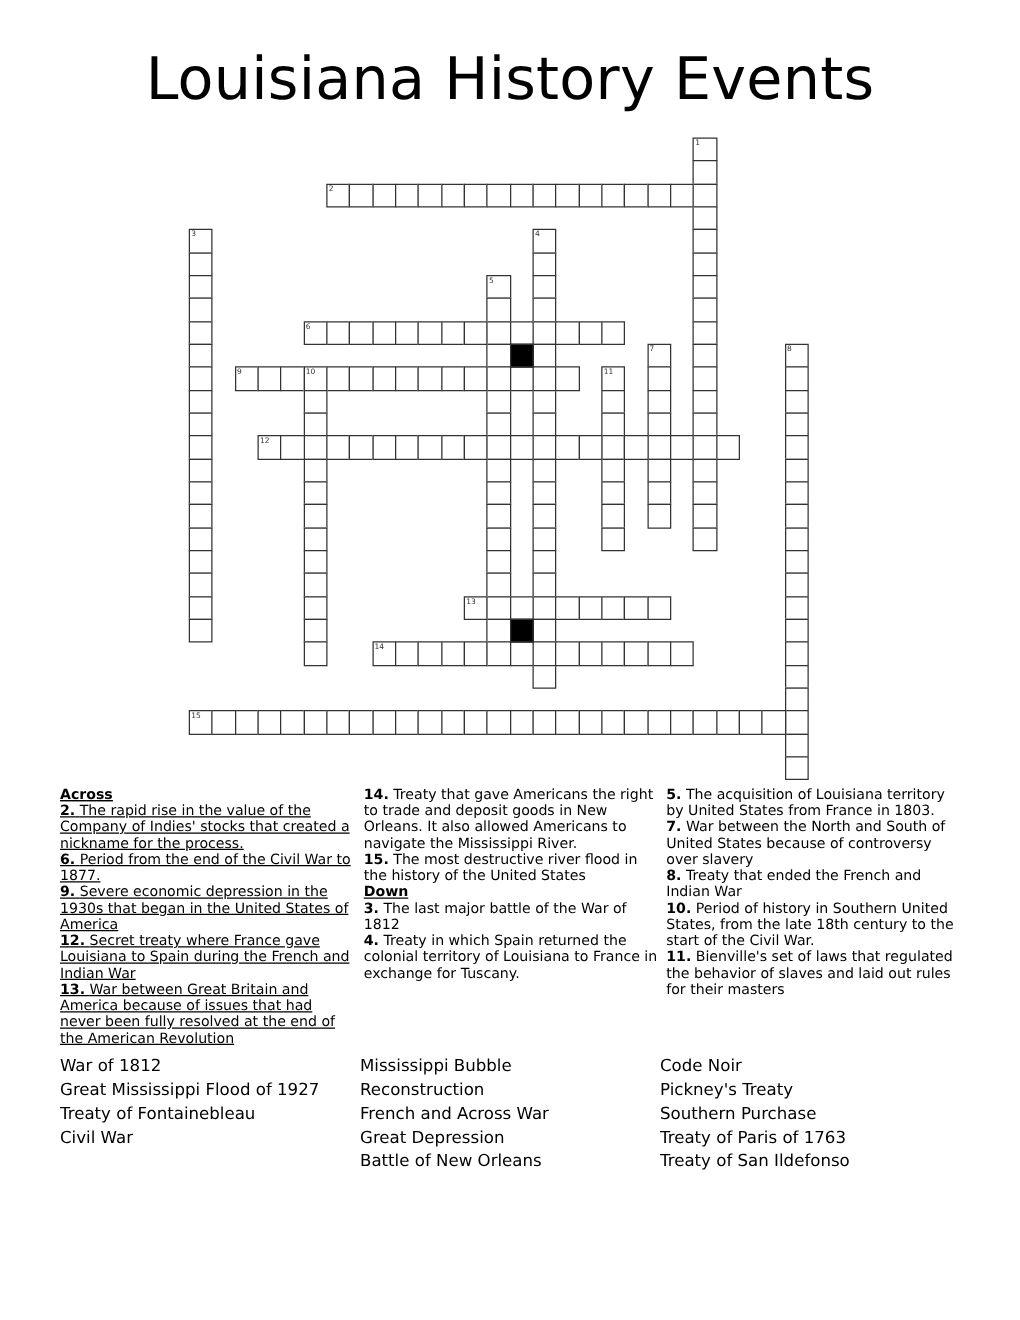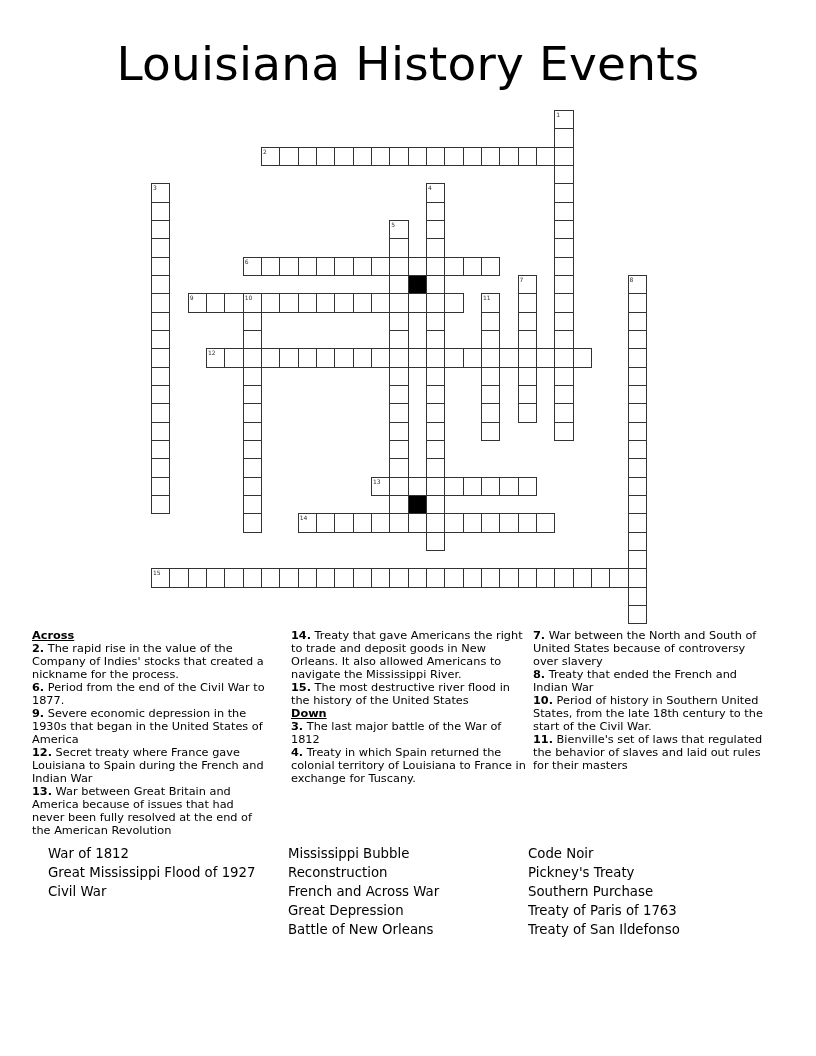--- a/index.html
+++ b/index.html
@@ -278,48 +278,50 @@
     <div class="cell" style="left: 535.93px; top: 568.25px;"></div>
     <div class="cell" style="left: 554.26px; top: 568.25px;"></div>
     <div class="cell" style="left: 572.59px; top: 568.25px;"></div>
     <div class="cell" style="left: 590.92px; top: 568.25px;"></div>
     <div class="cell" style="left: 609.25px; top: 568.25px;"></div>
     <div class="cell black" style="left: 407.62px; top: 274.97px;"></div>
     <div class="cell black" style="left: 407.62px; top: 494.93px;"></div>
   </div>
 
 <div class="clues">
-  <div class="col" style="left:32px;">
+  <div class="col" style="left:48px;text-decoration:underline;">
     <div class="head">Across</div>
     <div class="clue"><b>2.</b> <span>The rapid rise in the value of the Company of Indies' stocks that created a nickname for the process.</span></div>
     <div class="clue"><b>6.</b> <span>Period from the end of the Civil War to 1877.</span></div>
     <div class="clue"><b>9.</b> <span>Severe economic depression in the 1930s that began in the United States of America</span></div>
     <div class="clue"><b>12.</b> <span>Secret treaty where France gave Louisiana to Spain during the French and Indian War</span></div>
     <div class="clue"><b>13.</b> <span>War between Great Britain and America because of issues that had never been fully resolved at the end of the American Revolution</span></div>
   </div>
   <div class="col" style="left:291px;">
     <div class="clue"><b>14.</b> <span>Treaty that gave Americans the right to trade and deposit goods in New Orleans. It also allowed Americans to navigate the Mississippi River.</span></div>
     <div class="clue"><b>15.</b> <span>The most destructive river flood in the history of the United States</span></div>
     <div class="head">Down</div>
     <div class="clue"><b>3.</b> <span>The last major battle of the War of 1812</span></div>
     <div class="clue"><b>4.</b> <span>Treaty in which Spain returned the colonial territory of Louisiana to France in exchange for Tuscany.</span></div>
   </div>
   <div class="col" style="left:533px;">
+    <div class="clue"><b>5.</b> <span>The acquisition of Louisiana territory by United States from France in 1803.</span></div>
     <div class="clue"><b>7.</b> <span>War between the North and South of United States because of controversy over slavery</span></div>
     <div class="clue"><b>8.</b> <span>Treaty that ended the French and Indian War</span></div>
     <div class="clue"><b>10.</b> <span>Period of history in Southern United States, from the late 18th century to the start of the Civil War.</span></div>
     <div class="clue"><b>11.</b> <span>Bienville's set of laws that regulated the behavior of slaves and laid out rules for their masters</span></div>
   </div>
 </div>
 
 <div class="wordbank">
   <div class="wb-cols">
     <div class="wb-col" style="left:0px;">
       <div class="wb-item">War of 1812</div>
       <div class="wb-item">Great Mississippi Flood of 1927</div>
+      <div class="wb-item">Treaty of Fontainebleau</div>
       <div class="wb-item">Civil War</div>
     </div>
     <div class="wb-col" style="left:240px;">
       <div class="wb-item">Mississippi Bubble</div>
       <div class="wb-item">Reconstruction</div>
       <div class="wb-item">French and Across War</div>
       <div class="wb-item">Great Depression</div>
       <div class="wb-item">Battle of New Orleans</div>
     </div>
     <div class="wb-col" style="left:480px;">

